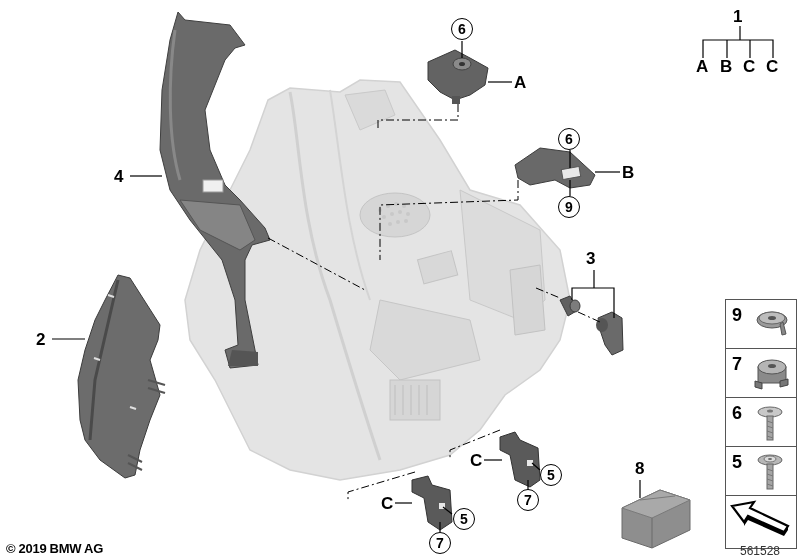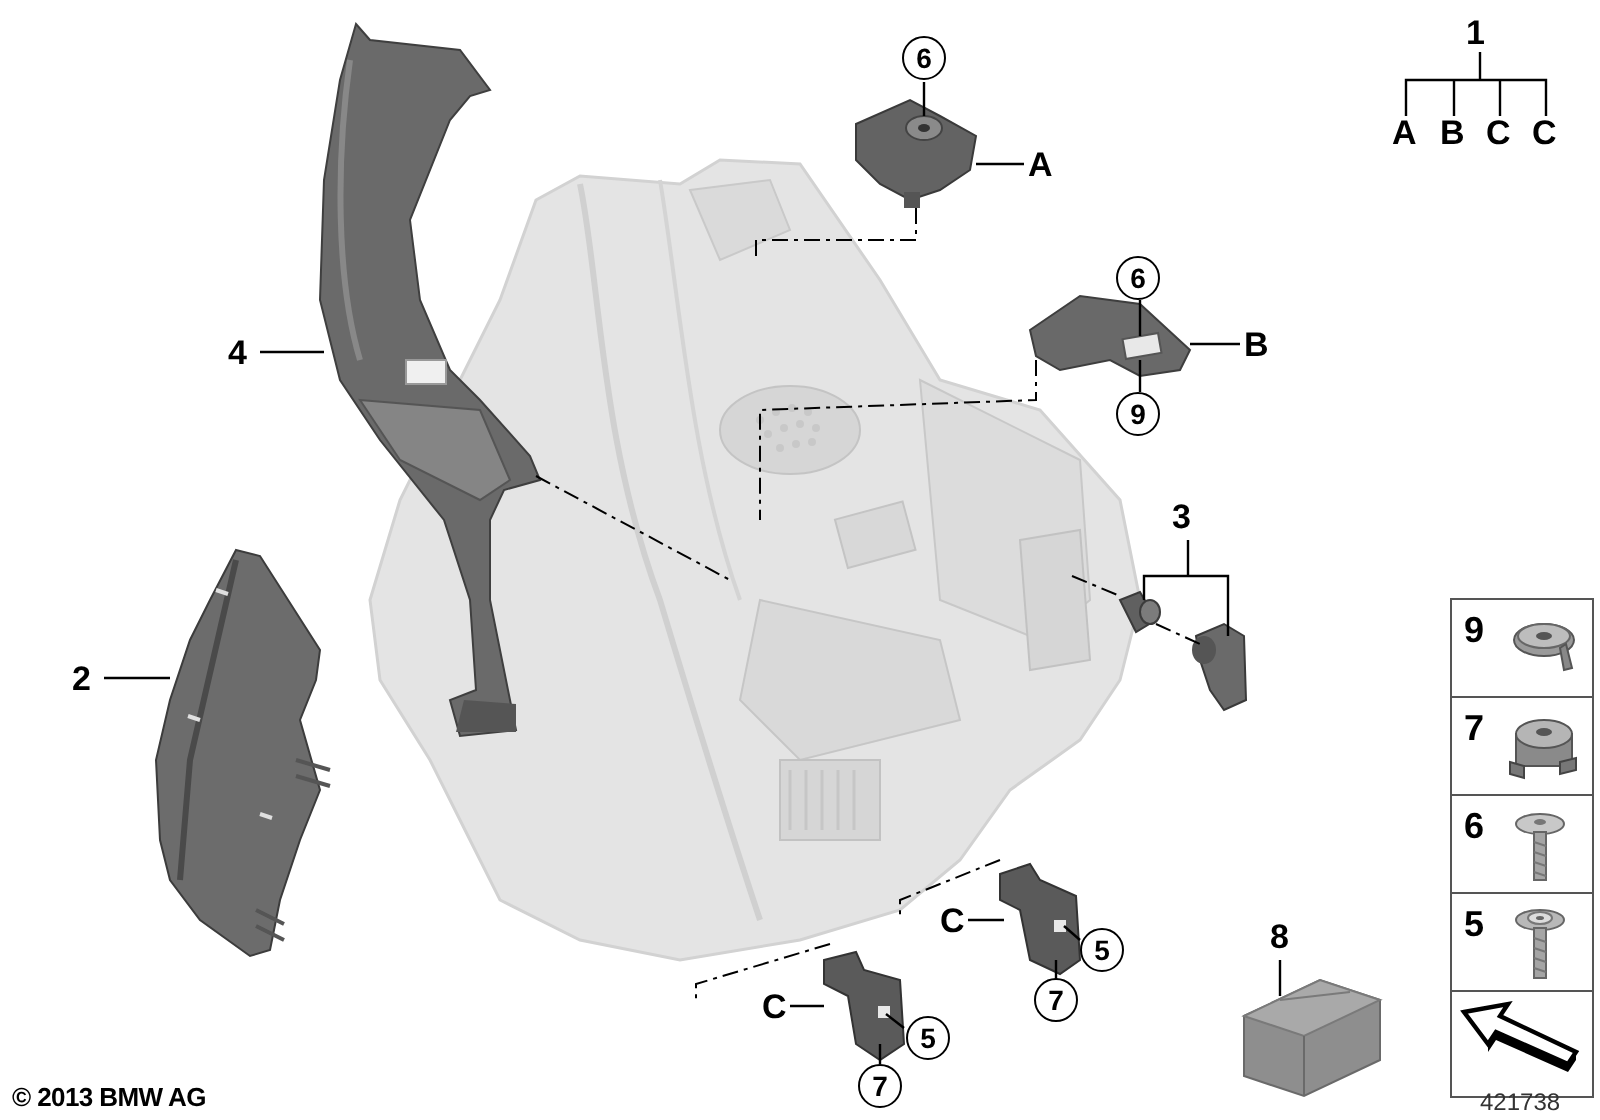--- a/index.html
+++ b/index.html
@@ -223,15 +223,15 @@
       </svg>
     </div>
     <div class="legend-cell">
       <svg viewBox="0 0 70 52" width="70" height="52" style="position:absolute;left:0;top:0">
         <path d="M6,10 L28,6 L24,12 L62,30 L58,36 L22,20 L18,26 Z" fill="#fff" stroke="#000" stroke-width="2.2" stroke-linejoin="miter"></path>
         <path d="M18,26 L18,30 L22,24 L58,40 L62,34 L62,30 L58,36 L22,20 Z" fill="#000"></path>
       </svg>
     </div>
   </div>
 
-  <span class="copyright">© 2013 BMW AG</span>
-  <span class="diagram-id">421738</span>
+  <span class="copyright">© 2019 BMW AG</span>
+  <span class="diagram-id">561528</span>
 </div>
 
 </body></html>

